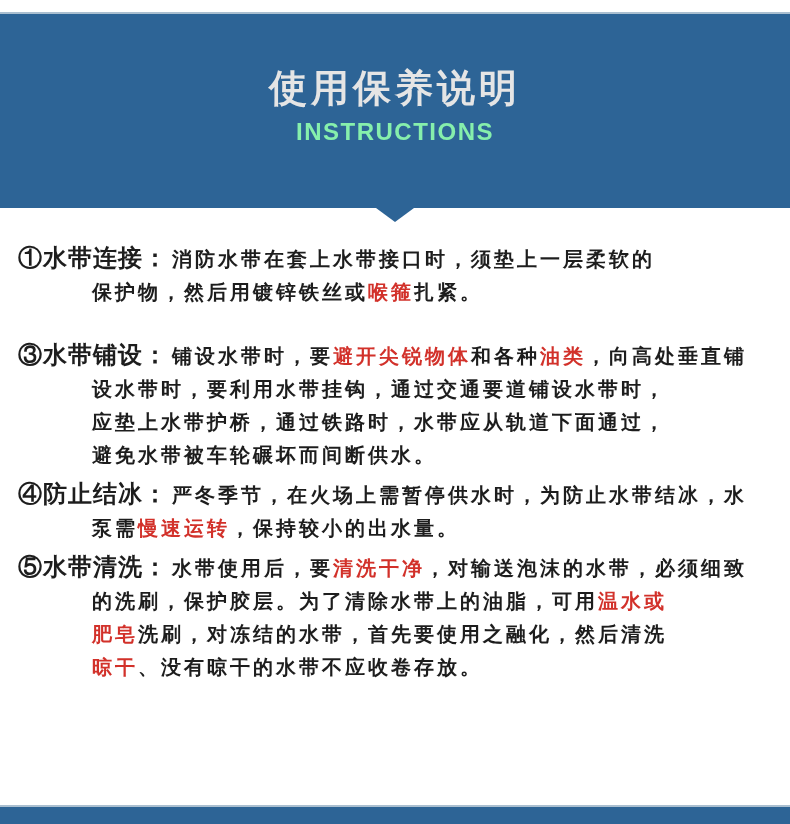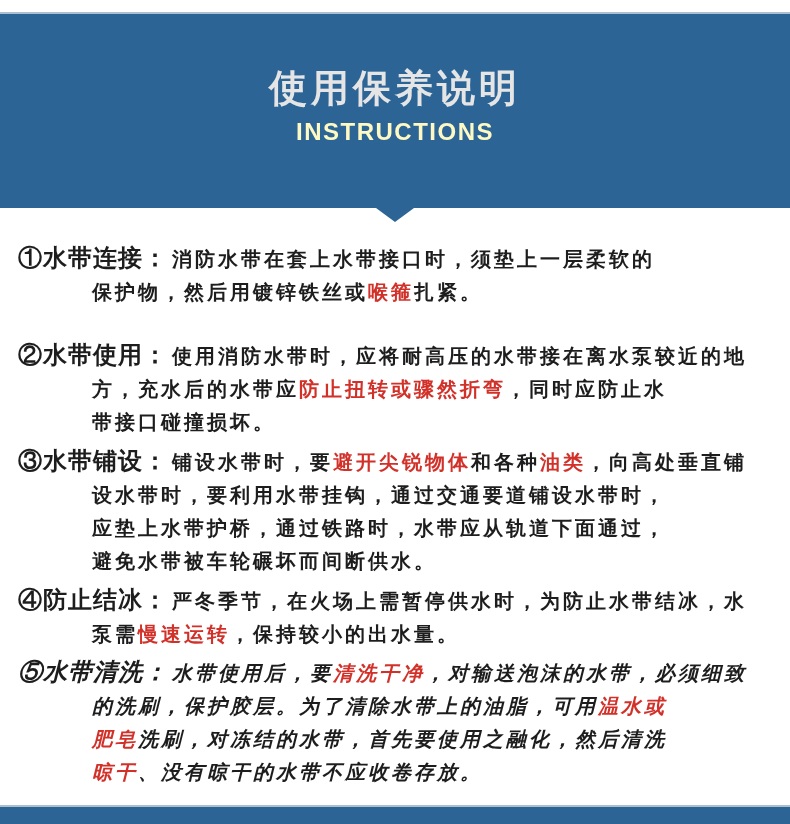--- a/index.html
+++ b/index.html
@@ -31,21 +31,21 @@
   .title {
     color: #e5e5e5;
     font-size: 38px;
     font-weight: 700;
     letter-spacing: 4px;
     line-height: 1.1;
     white-space: nowrap;
   }
   .subtitle {
     margin-top: 11px;
-    color: #fef9c3;
+    color: #86efac;
     font-size: 24px;
     font-weight: 600;
     letter-spacing: 1.5px;
     line-height: 1;
   }
   .notch {
     position: absolute;
     top: 208px;
     left: 50%;
     transform: translateX(-50%);
@@ -96,19 +96,18 @@
 <div class="page" style="--banner-blue: #2d6496; --edge-light: #aabfd0; --text-black: #1d1d1d; --highlight-red: #d2312a;">
   <div class="banner">
     <div class="banner-inner">
       <div class="title">使用保养说明</div>
       <div class="subtitle">INSTRUCTIONS</div>
     </div>
   </div>
   <div class="notch"></div>
   <div class="content">
       <div class="item"><span class="item-head">①水带连接：</span><span class="run">消防水带在套上水带接口时，须垫上一层柔软的</span><br><span class="run">保护物，然后用镀锌铁丝或</span><span class="run red">喉箍</span><span class="run">扎紧。</span></div>
-      <div class="item"><span class="item-head">②水带使用：</span><span class="run">使用消防水带时，应将耐高压的水带接在离水泵较近的地</span><br><span class="run">方，充水后的水带应</span><span class="run red">防止扭转或骤然折弯</span><span class="run">，同时应防止水</span><br><span class="run">带接口碰撞损坏。</span></div>
       <div class="item"><span class="item-head">③水带铺设：</span><span class="run">铺设水带时，要</span><span class="run red">避开尖锐物体</span><span class="run">和各种</span><span class="run red">油类</span><span class="run">，向高处垂直铺</span><br><span class="run">设水带时，要利用水带挂钩，通过交通要道铺设水带时，</span><br><span class="run">应垫上水带护桥，通过铁路时，水带应从轨道下面通过，</span><br><span class="run">避免水带被车轮碾坏而间断供水。</span></div>
       <div class="item"><span class="item-head">④防止结冰：</span><span class="run">严冬季节，在火场上需暂停供水时，为防止水带结冰，水</span><br><span class="run">泵需</span><span class="run red">慢速运转</span><span class="run">，保持较小的出水量。</span></div>
       <div class="item"><span class="item-head">⑤水带清洗：</span><span class="run">水带使用后，要</span><span class="run red">清洗干净</span><span class="run">，对输送泡沫的水带，必须细致</span><br><span class="run">的洗刷，保护胶层。为了清除水带上的油脂，可用</span><span class="run red">温水或</span><br><span class="run red">肥皂</span><span class="run">洗刷，对冻结的水带，首先要使用之融化，然后清洗</span><br><span class="run red">晾干</span><span class="run">、没有晾干的水带不应收卷存放。</span></div>
     </div>
   <div class="bottom-strip"></div>
 </div>
 
 </body></html>

